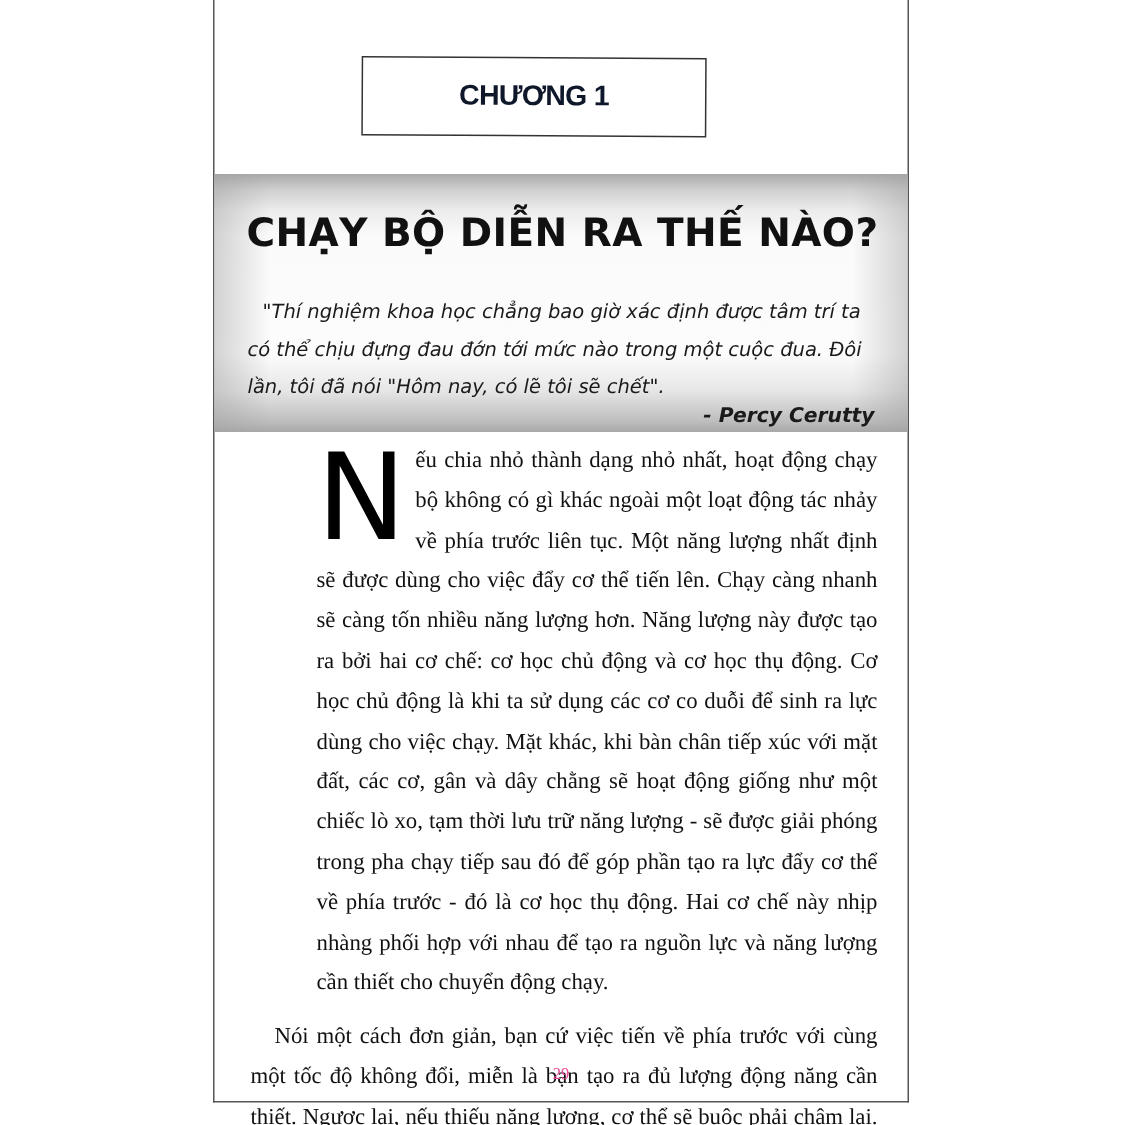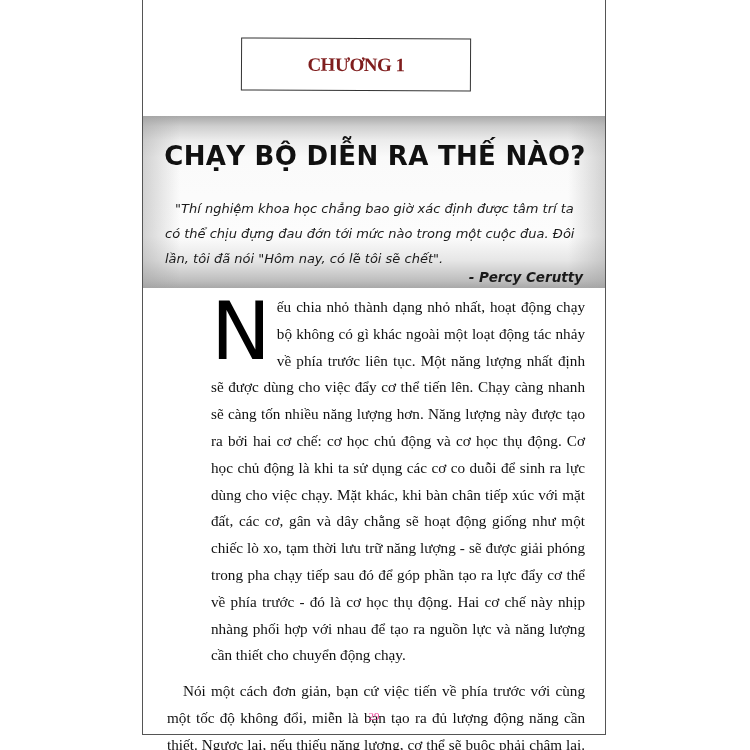--- a/index.html
+++ b/index.html
@@ -23,25 +23,25 @@
     .chapter-box {
       position: absolute;
       left: 98px; top: 40px;
       width: 230px; height: 53px;
       border: 1.5px solid #333;
       box-sizing: border-box;
       display: flex; align-items: center; justify-content: center;
       transform: rotate(0.3deg);
     }
     .chapter-label {
-      font-family: Liberation Serif, serif;
+      font-family: Liberation Sans, sans-serif;
       font-weight: bold;
       font-size: 19px;
       letter-spacing: -0.5px;
-      color: #7f1d1d;
+      color: #0f172a;
     }
     .banner {
       position: absolute;
       left: 0; top: 118px;
       width: 100%; height: 172px;
       background: linear-gradient(180deg, #a9a9a9 0%, #cfcfcf 6%, #ececec 14%, #fafafa 24%, #fcfcfc 70%, #e6e6e6 84%, #bdbdbd 96%, #a8a8a8 100%);
       box-sizing: border-box;
     }
     .banner::before {
       content: "";

